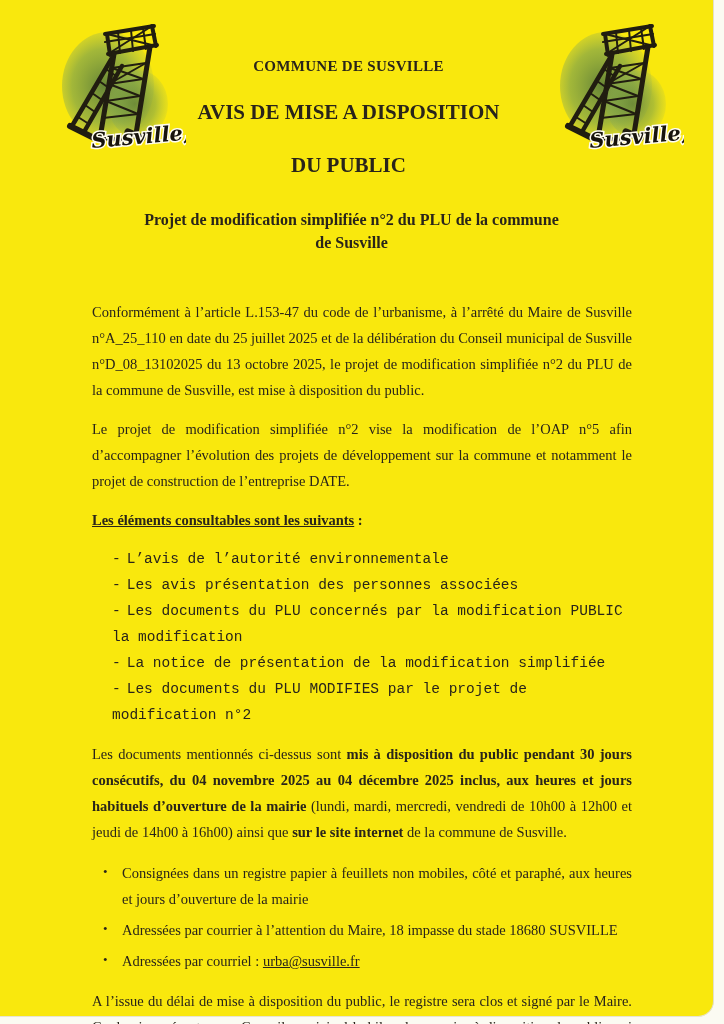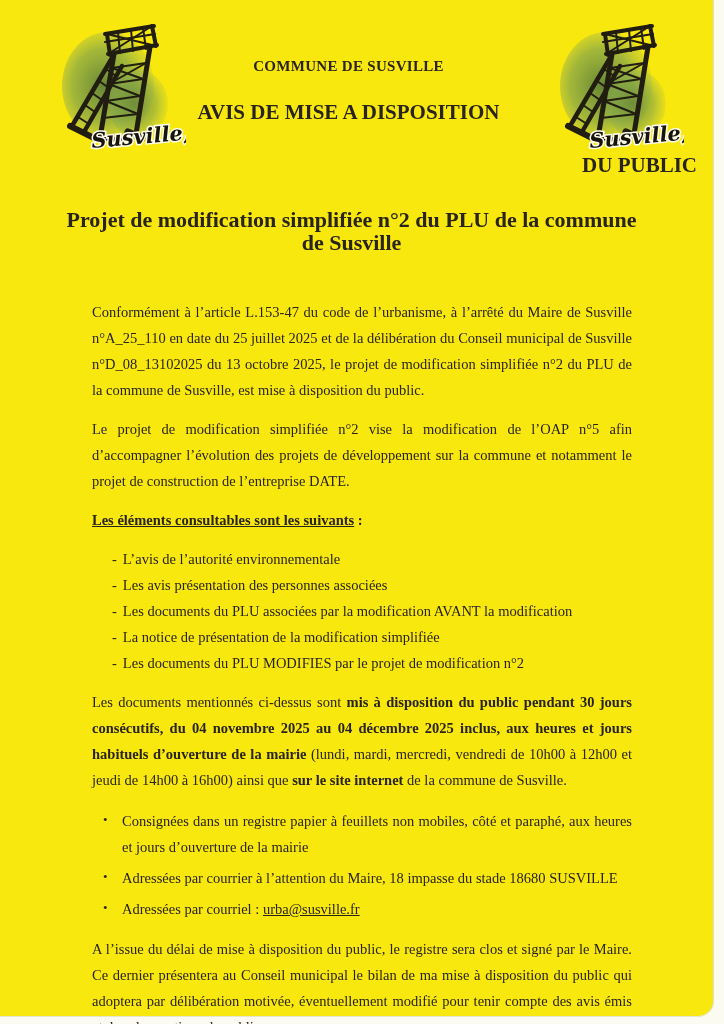--- a/index.html
+++ b/index.html
@@ -20,36 +20,36 @@
     color:#29241a;
   }
   .logo{position:absolute;top:14px;width:128px;height:142px;}
   .logo-left{left:58px;}
   .logo-right{left:556px;}
   .logo svg{width:100%;height:100%;display:block;}
 
   .center-line{position:absolute;left:0;right:16px;text-align:center;font-weight:bold;}
   .h-commune{top:58px;font-size:15px;letter-spacing:.3px;}
   .h-avis1{top:100px;font-size:21px;}
-  .h-avis2{top:153px;font-size:21px;text-align:right;}
+  .h-avis2{top:153px;font-size:21px;}
   .doc-title{
     position:absolute;top:208px;left:62px;right:72px;text-align:center;
-    font-weight:bold;font-size:22px;line-height:23px;
+    font-weight:bold;font-size:16px;line-height:23px;
   }
 
   .content{
     position:absolute;top:299px;left:92px;width:540px;
     font-size:14.5px;line-height:26px;text-align:justify;
   }
   .content p{margin:0 0 13px;}
   .consult-heading{font-weight:bold;margin:3px 0 0;}
   .consult-heading .u-head{text-decoration:underline;}
   ul{list-style:none;margin:0;padding:0;}
   ul.dashes{margin:0 0 13px;}
-  ul.dashes li{padding-left:20px;text-align:left;}
+  ul.dashes li{padding-left:20px;text-align:left;font-family:Liberation Mono, monospace;}
   ul.dashes .dash{display:inline-block;margin-right:6px;}
   ul.bullets{margin:15px 0 14px;}
   ul.bullets li{position:relative;padding-left:30px;margin-bottom:5px;text-align:justify;}
   ul.bullets .dot{position:absolute;left:11px;top:-1px;font-size:13px;}
   .u{text-decoration:underline;}
   b{font-weight:bold;}
   .p-final{margin-top:5px;}
 </style>
 </head>
 <body>
@@ -180,21 +180,21 @@
 
       <p>Conformément à l’article L.153-47 du code de l’urbanisme, à l’arrêté du Maire de Susville n°A_25_110 en date du 25 juillet 2025 et de la délibération du Conseil municipal de Susville n°D_08_13102025 du 13 octobre 2025, le projet de modification simplifiée n°2 du PLU de la commune de Susville, est mise à disposition du public.</p>
 
       <p>Le projet de modification simplifiée n°2 vise la modification de l’OAP n°5 afin d’accompagner l’évolution des projets de développement sur la commune et notamment le projet de construction de l’entreprise DATE.</p>
 
       <p class="consult-heading"><span class="u-head">Les éléments consultables sont les suivants</span><span> :</span></p>
 
       <ul class="dashes">
         <li><span class="dash">-</span><span>L’avis de l’autorité environnementale</span></li>
         <li><span class="dash">-</span><span>Les avis présentation des personnes associées</span></li>
-        <li><span class="dash">-</span><span>Les documents du PLU associées par la modification AVANT la modification</span></li>
+        <li><span class="dash">-</span><span>Les documents du PLU concernés par la modification PUBLIC la modification</span></li>
         <li><span class="dash">-</span><span>La notice de présentation de la modification simplifiée</span></li>
         <li><span class="dash">-</span><span>Les documents du PLU MODIFIES par le projet de modification n°2</span></li>
       </ul>
 
       <p><span>Les documents mentionnés ci-dessus sont </span><b>mis à disposition du public pendant 30 jours consécutifs, du 04 novembre 2025 au 04 décembre 2025 inclus, aux heures et jours habituels d’ouverture de la mairie</b><span> (lundi, mardi, mercredi, vendredi de 10h00 à 12h00 et jeudi de 14h00 à 16h00) ainsi que </span><b>sur le site internet</b><span> de la commune de Susville.</span></p>
 
 
       <ul class="bullets">
         <li><span class="dot">•</span><span>Consignées dans un registre papier à feuillets non mobiles, côté et paraphé, aux heures et jours d’ouverture de la mairie</span></li>
         <li><span class="dot">•</span><span>Adressées par courrier à l’attention du Maire, 18 impasse du stade 18680 SUSVILLE</span></li>

